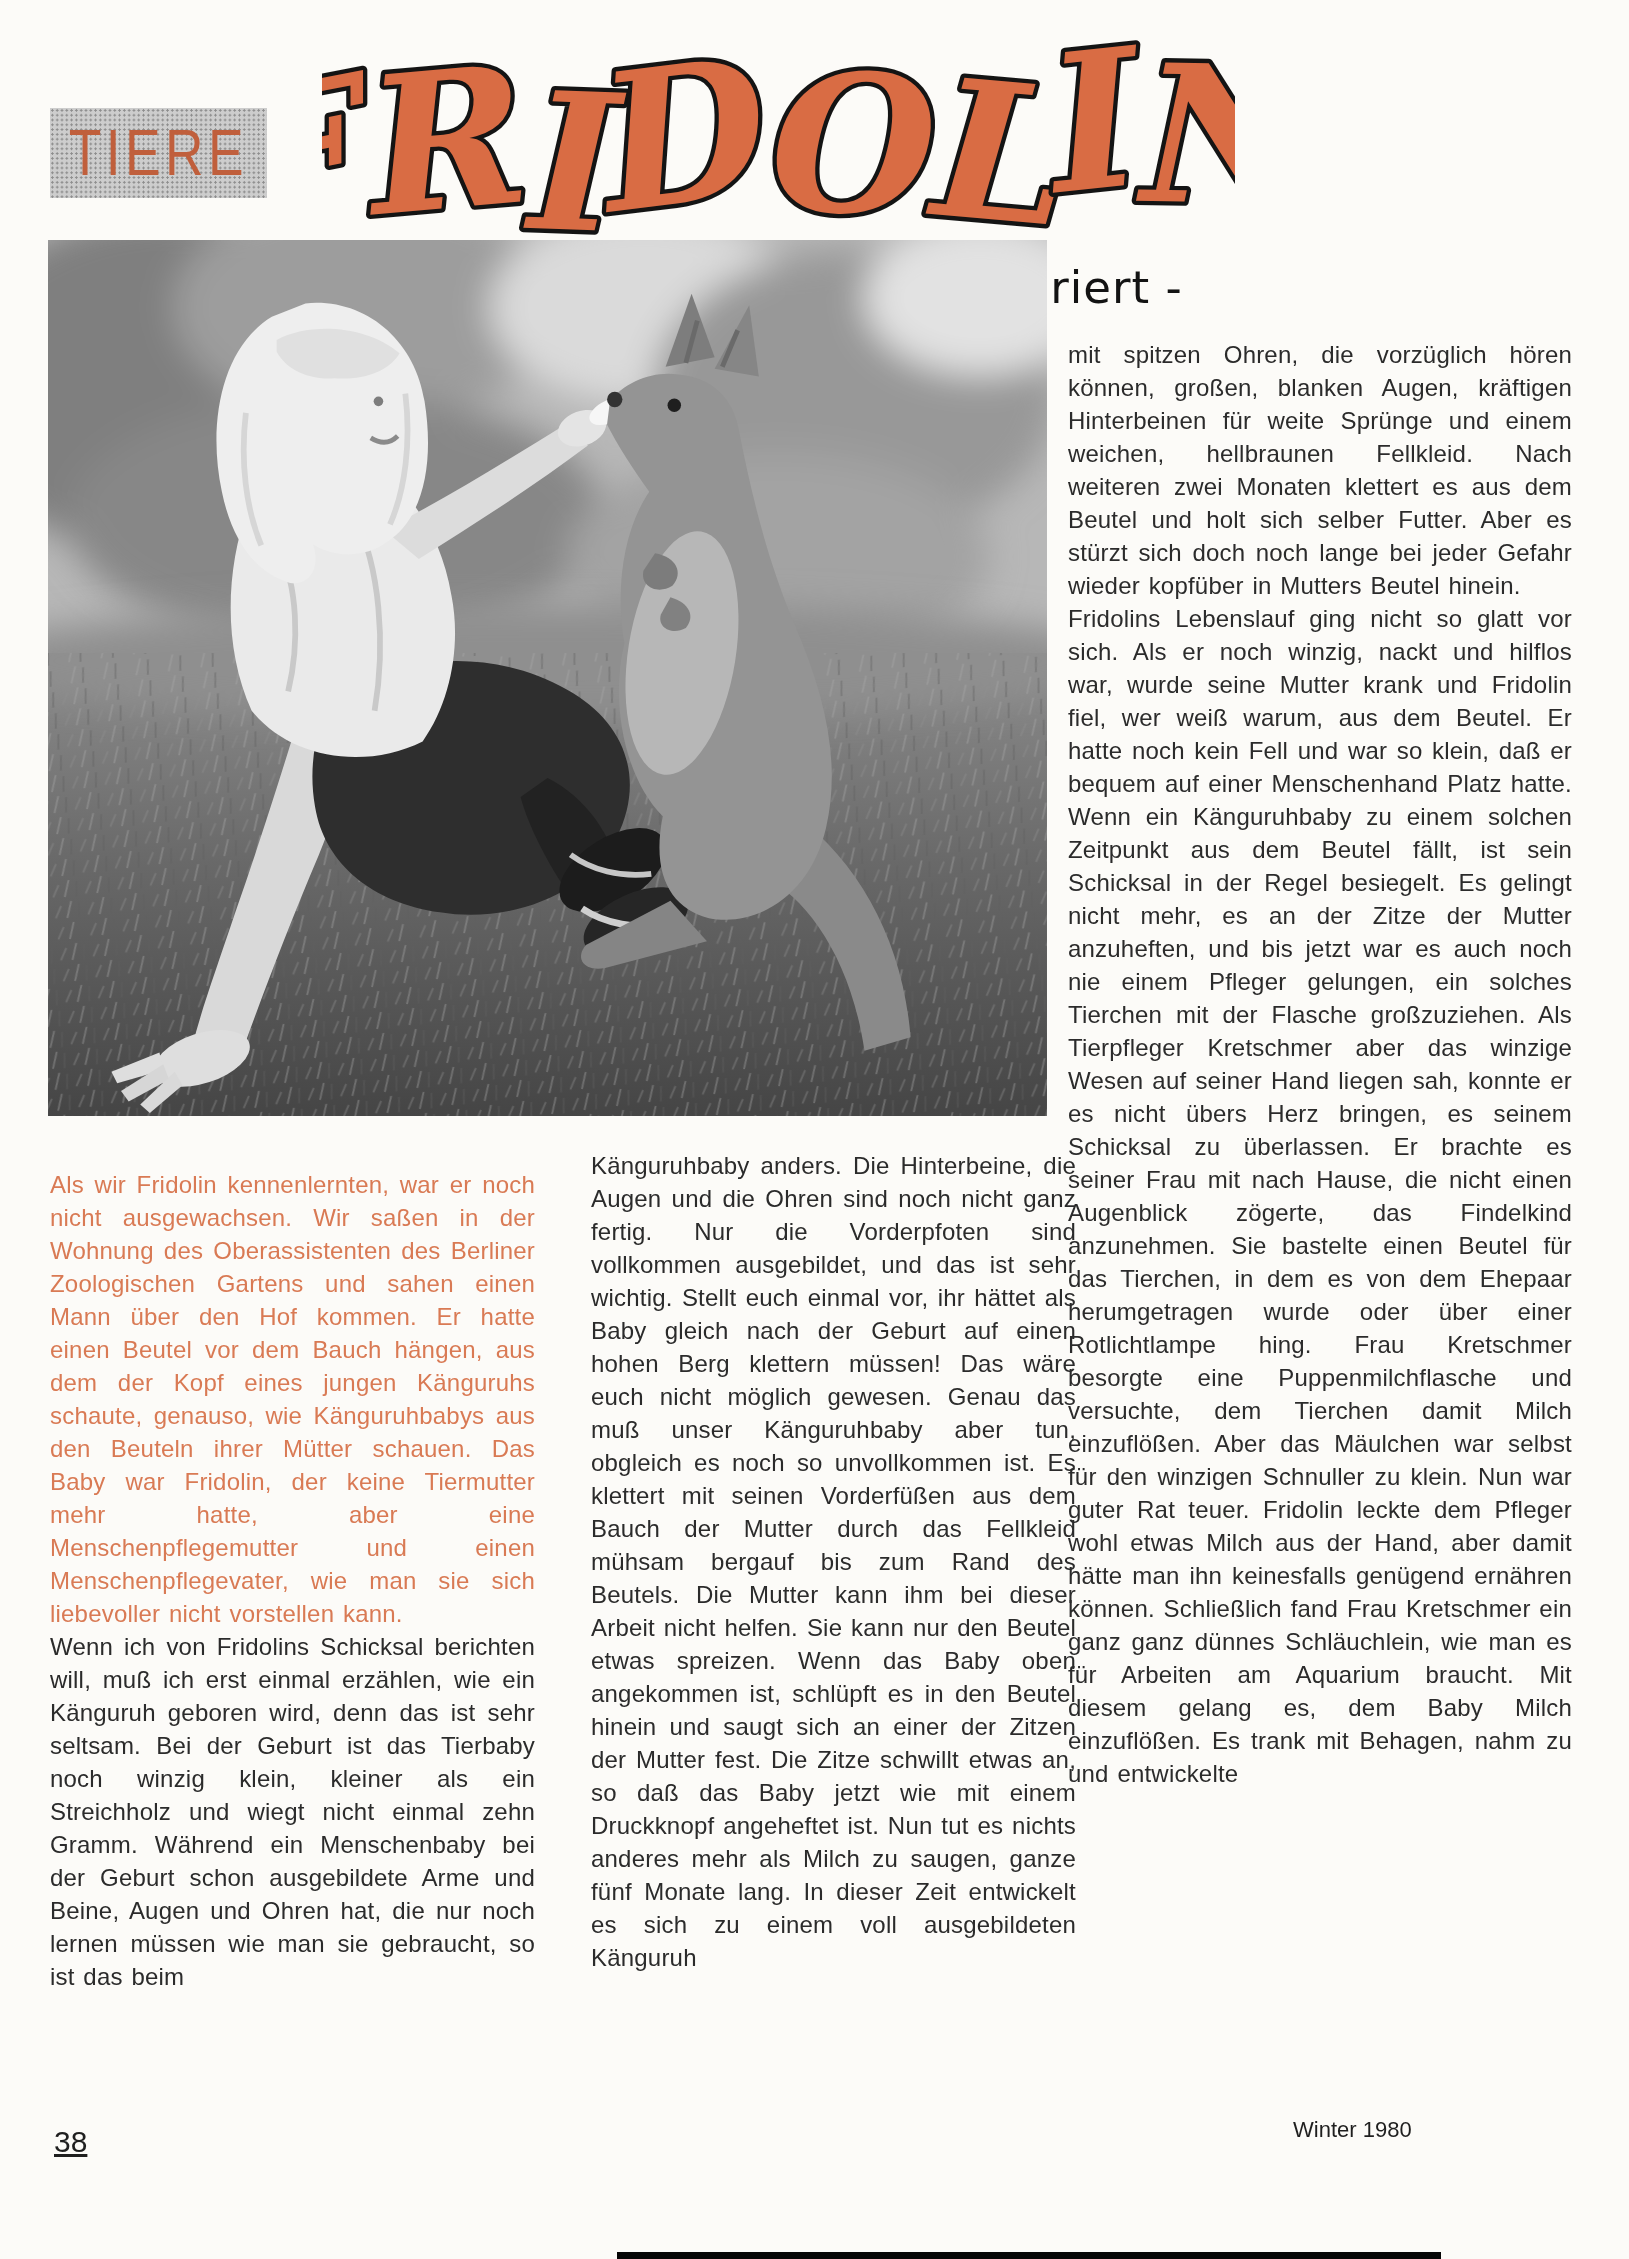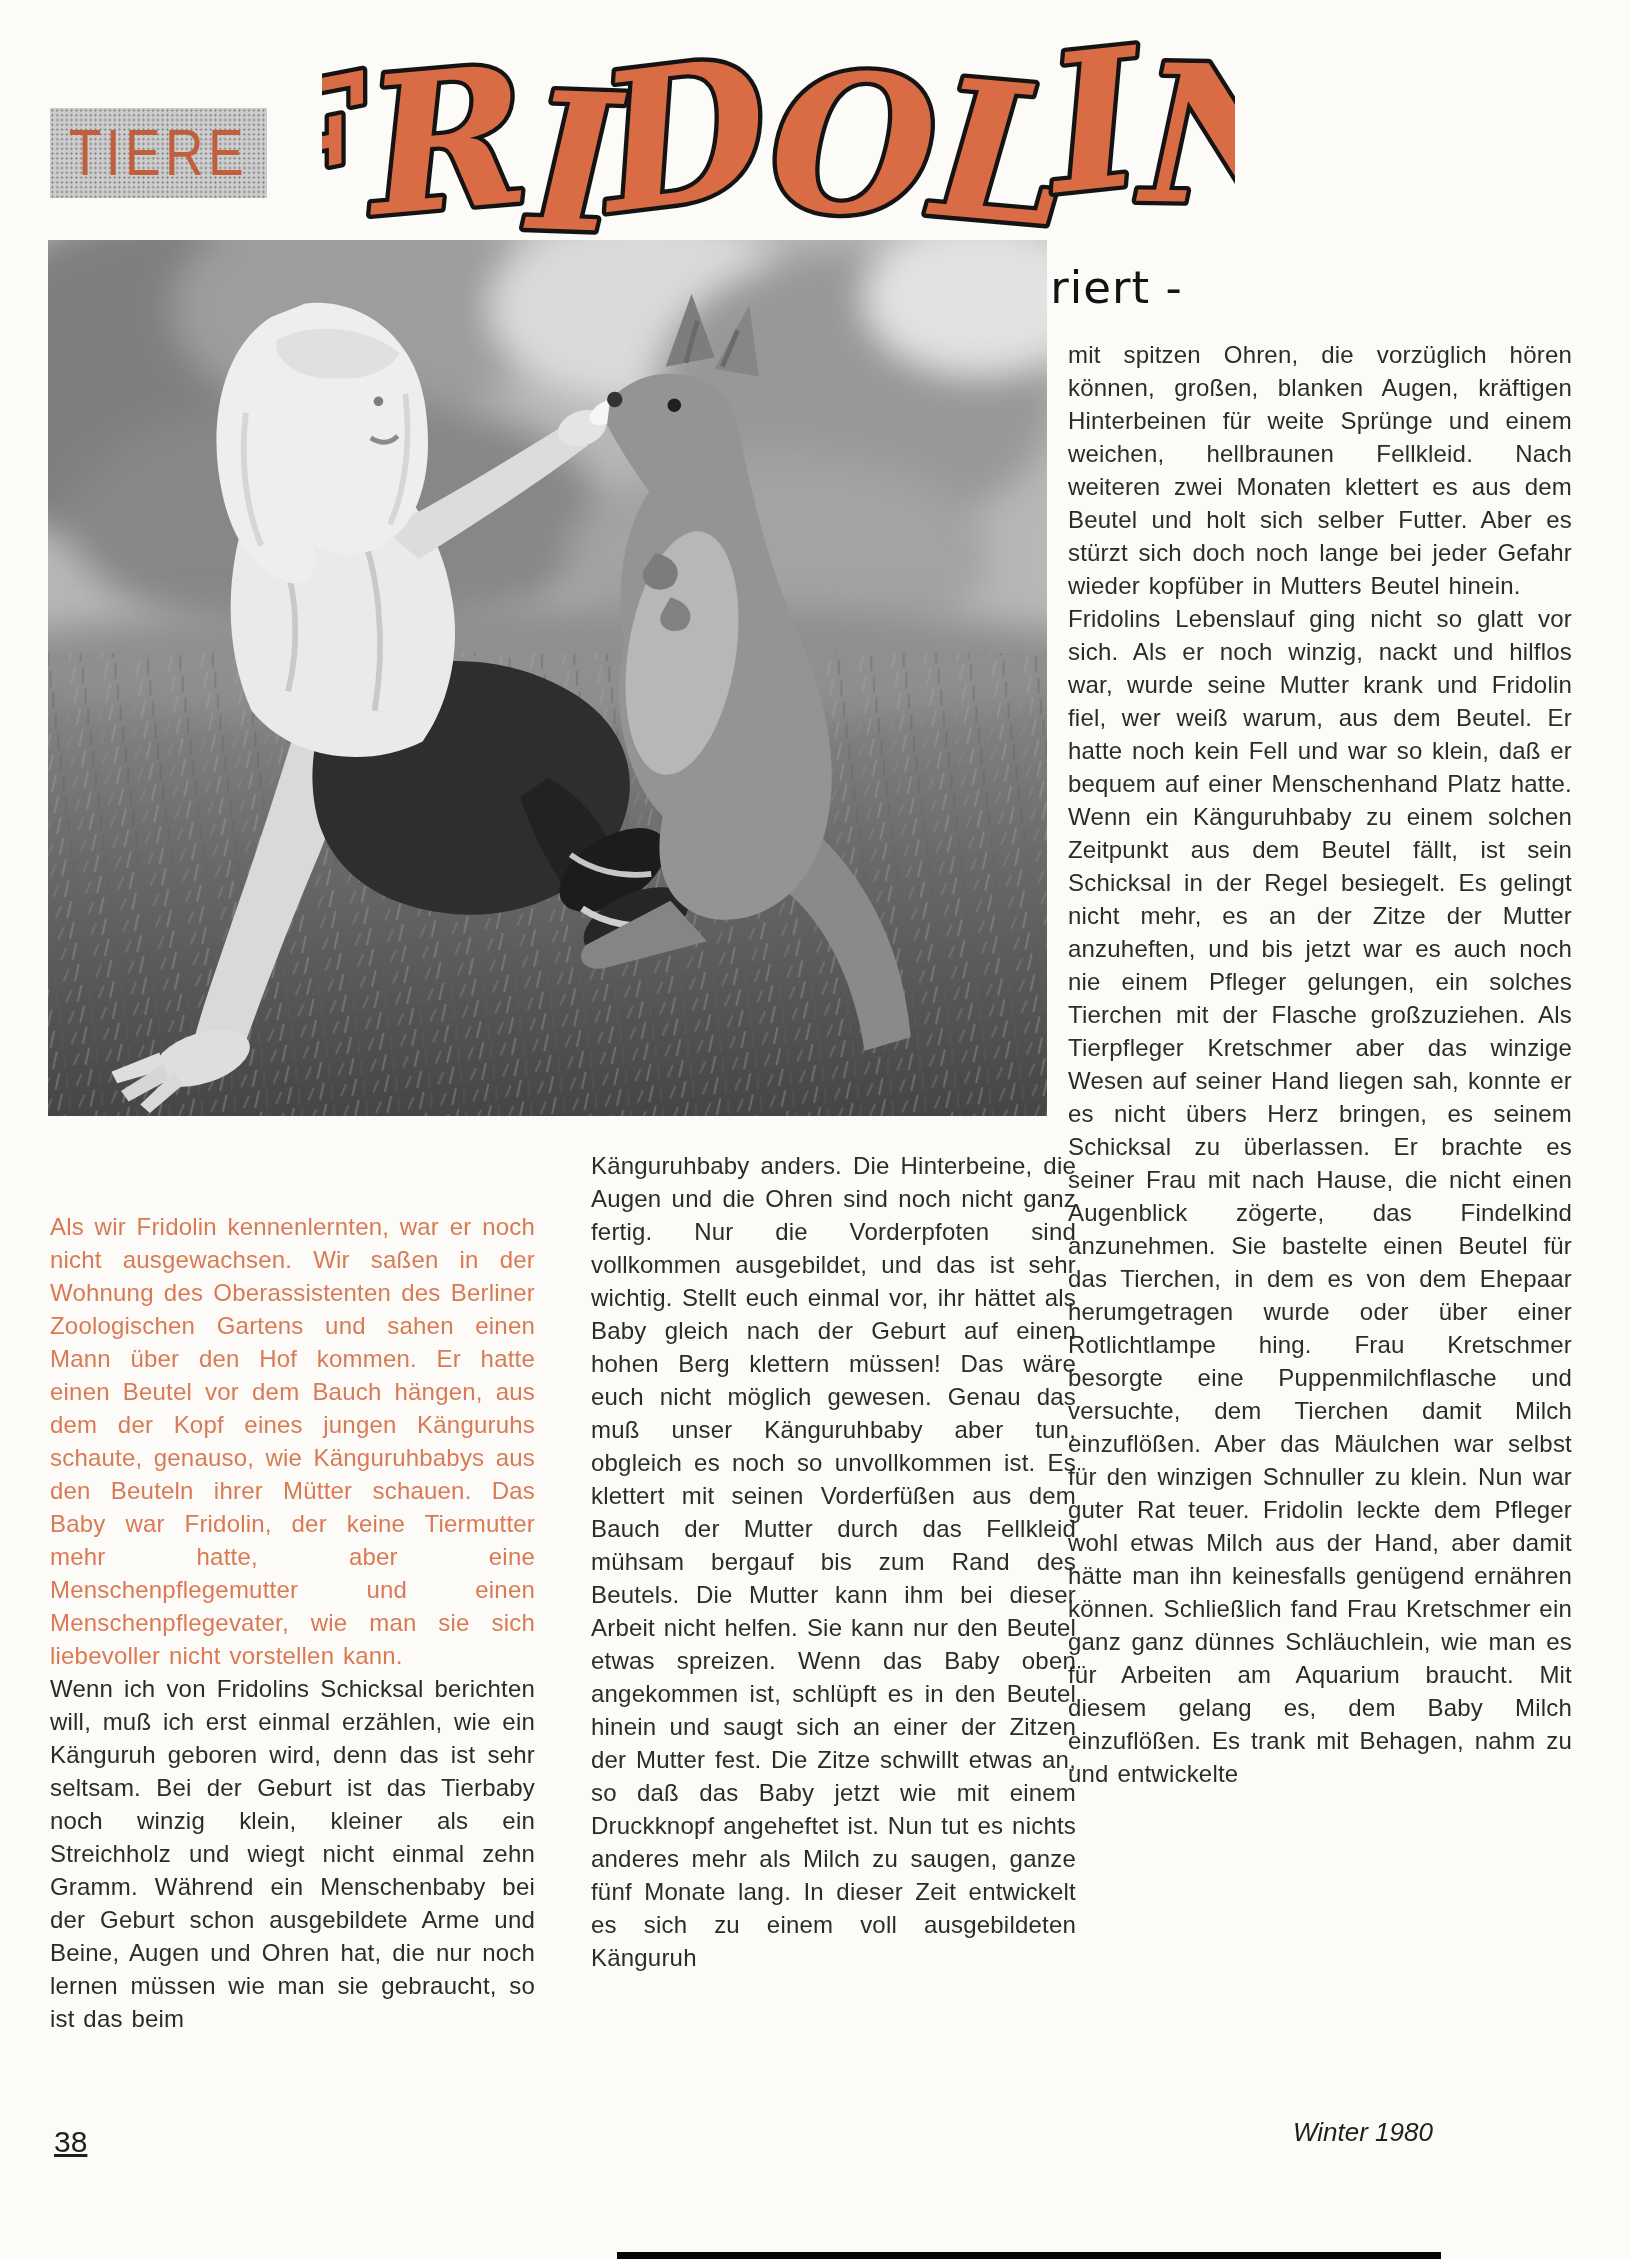--- a/index.html
+++ b/index.html
@@ -31,28 +31,28 @@
   
   .photo{position:absolute;left:48px;top:240px;width:999px;height:876px;}
   .photo svg{display:block;width:100%;height:100%;}
   
   .col{
     position:absolute;width:485px;
     font-size:24px;line-height:33px;text-align:justify;
     color:#2b2b2b;word-spacing:1.9px;letter-spacing:0.2px;
   }
   .col p{margin:0;}
-  .col1{left:50px;top:1210px;}
+  .col1{left:50px;top:1168px;}
   .col1 .black-para{}
   .orange-para{color:#d97a54;}
   .col2{left:562px;top:1149px;margin-left:29px;}
   .col3{left:1068px;top:338px;width:504px;}
   
   .footer-num{position:absolute;left:54px;top:2125px;font-size:30px;color:#1f1f1f;text-decoration:underline;}
-  .footer-issue{position:absolute;left:1293px;top:2117px;font-size:26px;color:#1f1f1f;font-style:italic;}
+  .footer-issue{position:absolute;left:1293px;top:2117px;font-size:22px;color:#1f1f1f;}
   .bottom-bar{position:absolute;left:617px;top:2252px;width:824px;height:7.7px;background:#060606;}
 </style>
 </head>
 <body>
 
 <div class="page">
 
   <div class="tiere-box">
     <span class="tiere-text">TIERE</span>
   </div>

